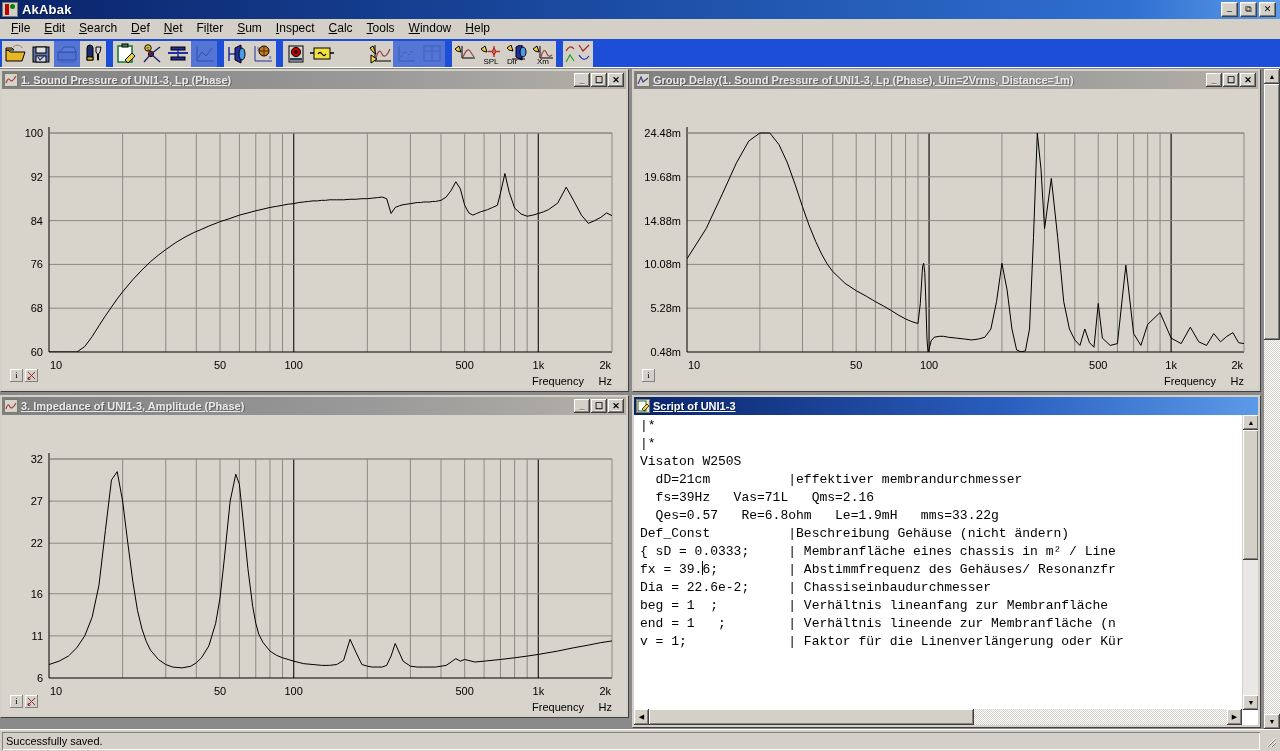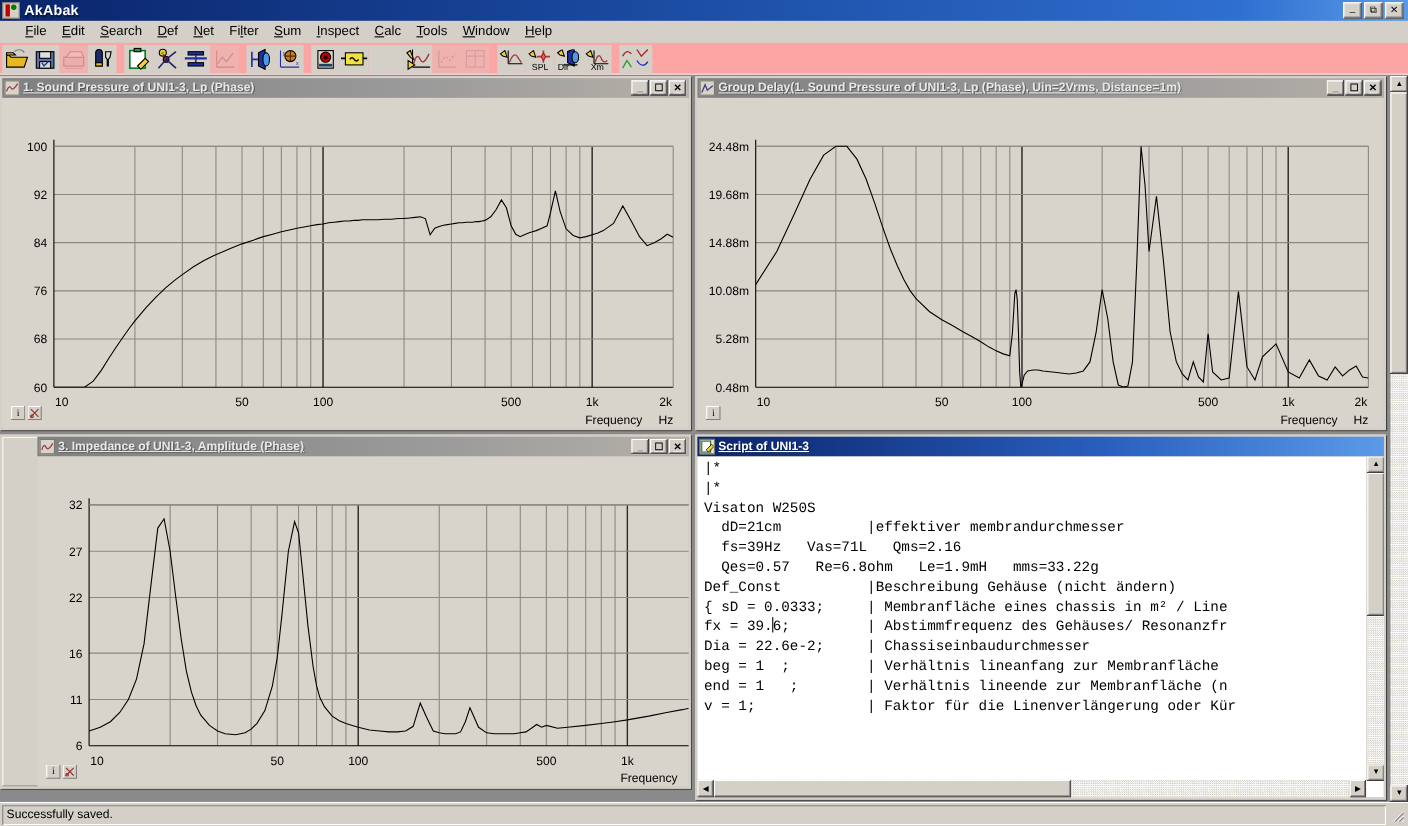--- a/index.html
+++ b/index.html
@@ -61,35 +61,35 @@
     font-family:"Liberation Sans", sans-serif;
     position: relative;
   }
   .win-btn .g { position:absolute; left:0; right:0; top:0; bottom:0; display:flex; align-items:center; justify-content:center; font-size:9px; }
 
   
   .menubar {
     height: 20px;
     background: #d4d0c8;
     display: flex; align-items: center;
-    padding-left: 16px;
+    padding-left: 4px;
     border-bottom: 1px solid #d4d0c8;
   }
   .menu-item {
     padding: 2px 7px 3px 7px;
     font-size: 12px;
     color: #000;
     white-space: nowrap;
   }
   .menu-item u { text-decoration: underline; }
 
   
   .toolbar {
     height: 30px;
-    background: #fca5a5;
+    background: #1d4ed8;
     display: flex; align-items: center;
     padding: 1px 2px;
     border-bottom: 1px solid #808080;
     box-shadow: inset 0 -1px 0 #fff;
   }
   .tbtn {
     width: 26px; height: 26px;
     margin: 0 0px;
     display: flex; align-items: center; justify-content: center;
     background: #d4d0c8;
@@ -672,21 +672,21 @@
               </defs>
               <path d="M53.00 169.74 L72.17 139.63 L88.37 104.95 L102.41 73.93 L114.79 52.03 L125.87 44.00 L135.89 44.00 L145.04 55.68 L153.45 73.93 L161.24 95.83 L168.49 117.73 L175.28 136.89 L181.65 152.40 L187.66 165.18 L193.35 175.22 L198.74 182.52 L211.12 194.38 L222.20 201.68 L232.22 207.16 L241.36 212.63 L249.78 217.19 L257.57 221.75 L264.82 226.32 L271.61 229.97 L277.98 232.70 L283.99 234.53 L286.30 214.46 L288.56 177.95 L289.67 174.30 L290.77 183.43 L291.86 212.63 L292.94 249.13 L294.01 262.82 L295.07 260.08 L297.15 251.87 L300.19 248.22 L305.09 247.31 L309.76 247.31 L314.23 248.22 L322.65 249.13 L330.44 250.04 L337.69 250.95 L344.48 250.04 L350.85 248.22 L356.86 240.00 L362.54 212.63 L367.93 174.30 L373.06 200.77 L377.95 240.00 L382.63 260.99 L387.10 262.82 L391.39 261.90 L395.52 240.00 L399.48 148.75 L403.31 44.00 L407.00 80.32 L410.56 139.63 L417.34 89.44 L423.72 148.75 L429.73 212.63 L435.41 240.00 L440.80 250.95 L445.93 256.43 L450.82 240.00 L455.50 253.69 L459.97 258.25 L464.26 214.46 L468.39 249.13 L476.18 256.43 L483.43 254.60 L491.84 176.13 L499.63 244.57 L506.89 256.43 L513.67 235.44 L526.05 223.58 L537.13 249.13 L547.15 254.60 L556.30 238.18 L564.71 252.78 L572.50 256.43 L579.76 244.57 L586.54 252.78 L592.91 247.31 L598.92 243.66 L604.61 253.69 L610.00 254.60 " fill="none" stroke="#000" stroke-width="1" clip-path="url(#svg-group-delay-clip)"></path>
             </svg>
           <span class="corner-icons" style="left:8px; top:280px;">
             <span class="ci-box">i</span>
           </span>
         </div>
       </div>
     </div>
 
-    <div class="cwin" style="left:0px; top:326px; width:628px; height:322px;padding-left:32px;">
+    <div class="cwin" style="left:0px; top:326px; width:628px; height:322px;">
       <div class="cwin-title inactive">
         <span class="ci">
           <svg width="12" height="12" viewBox="0 0 12 12">
               <path d="M1 9 Q3 2 5 7 Q7 10 11 3" fill="none" stroke="#a04040" stroke-width="1.2"></path>
             </svg>
         </span>
         <span class="ct">3. Impedance of UNI1-3, Amplitude (Phase)</span>
         <span class="cwin-btns">
           <span class="cwin-btn" style="align-items:flex-end;padding-bottom:2px;">_</span>
           <span class="cwin-btn">☐</span>

